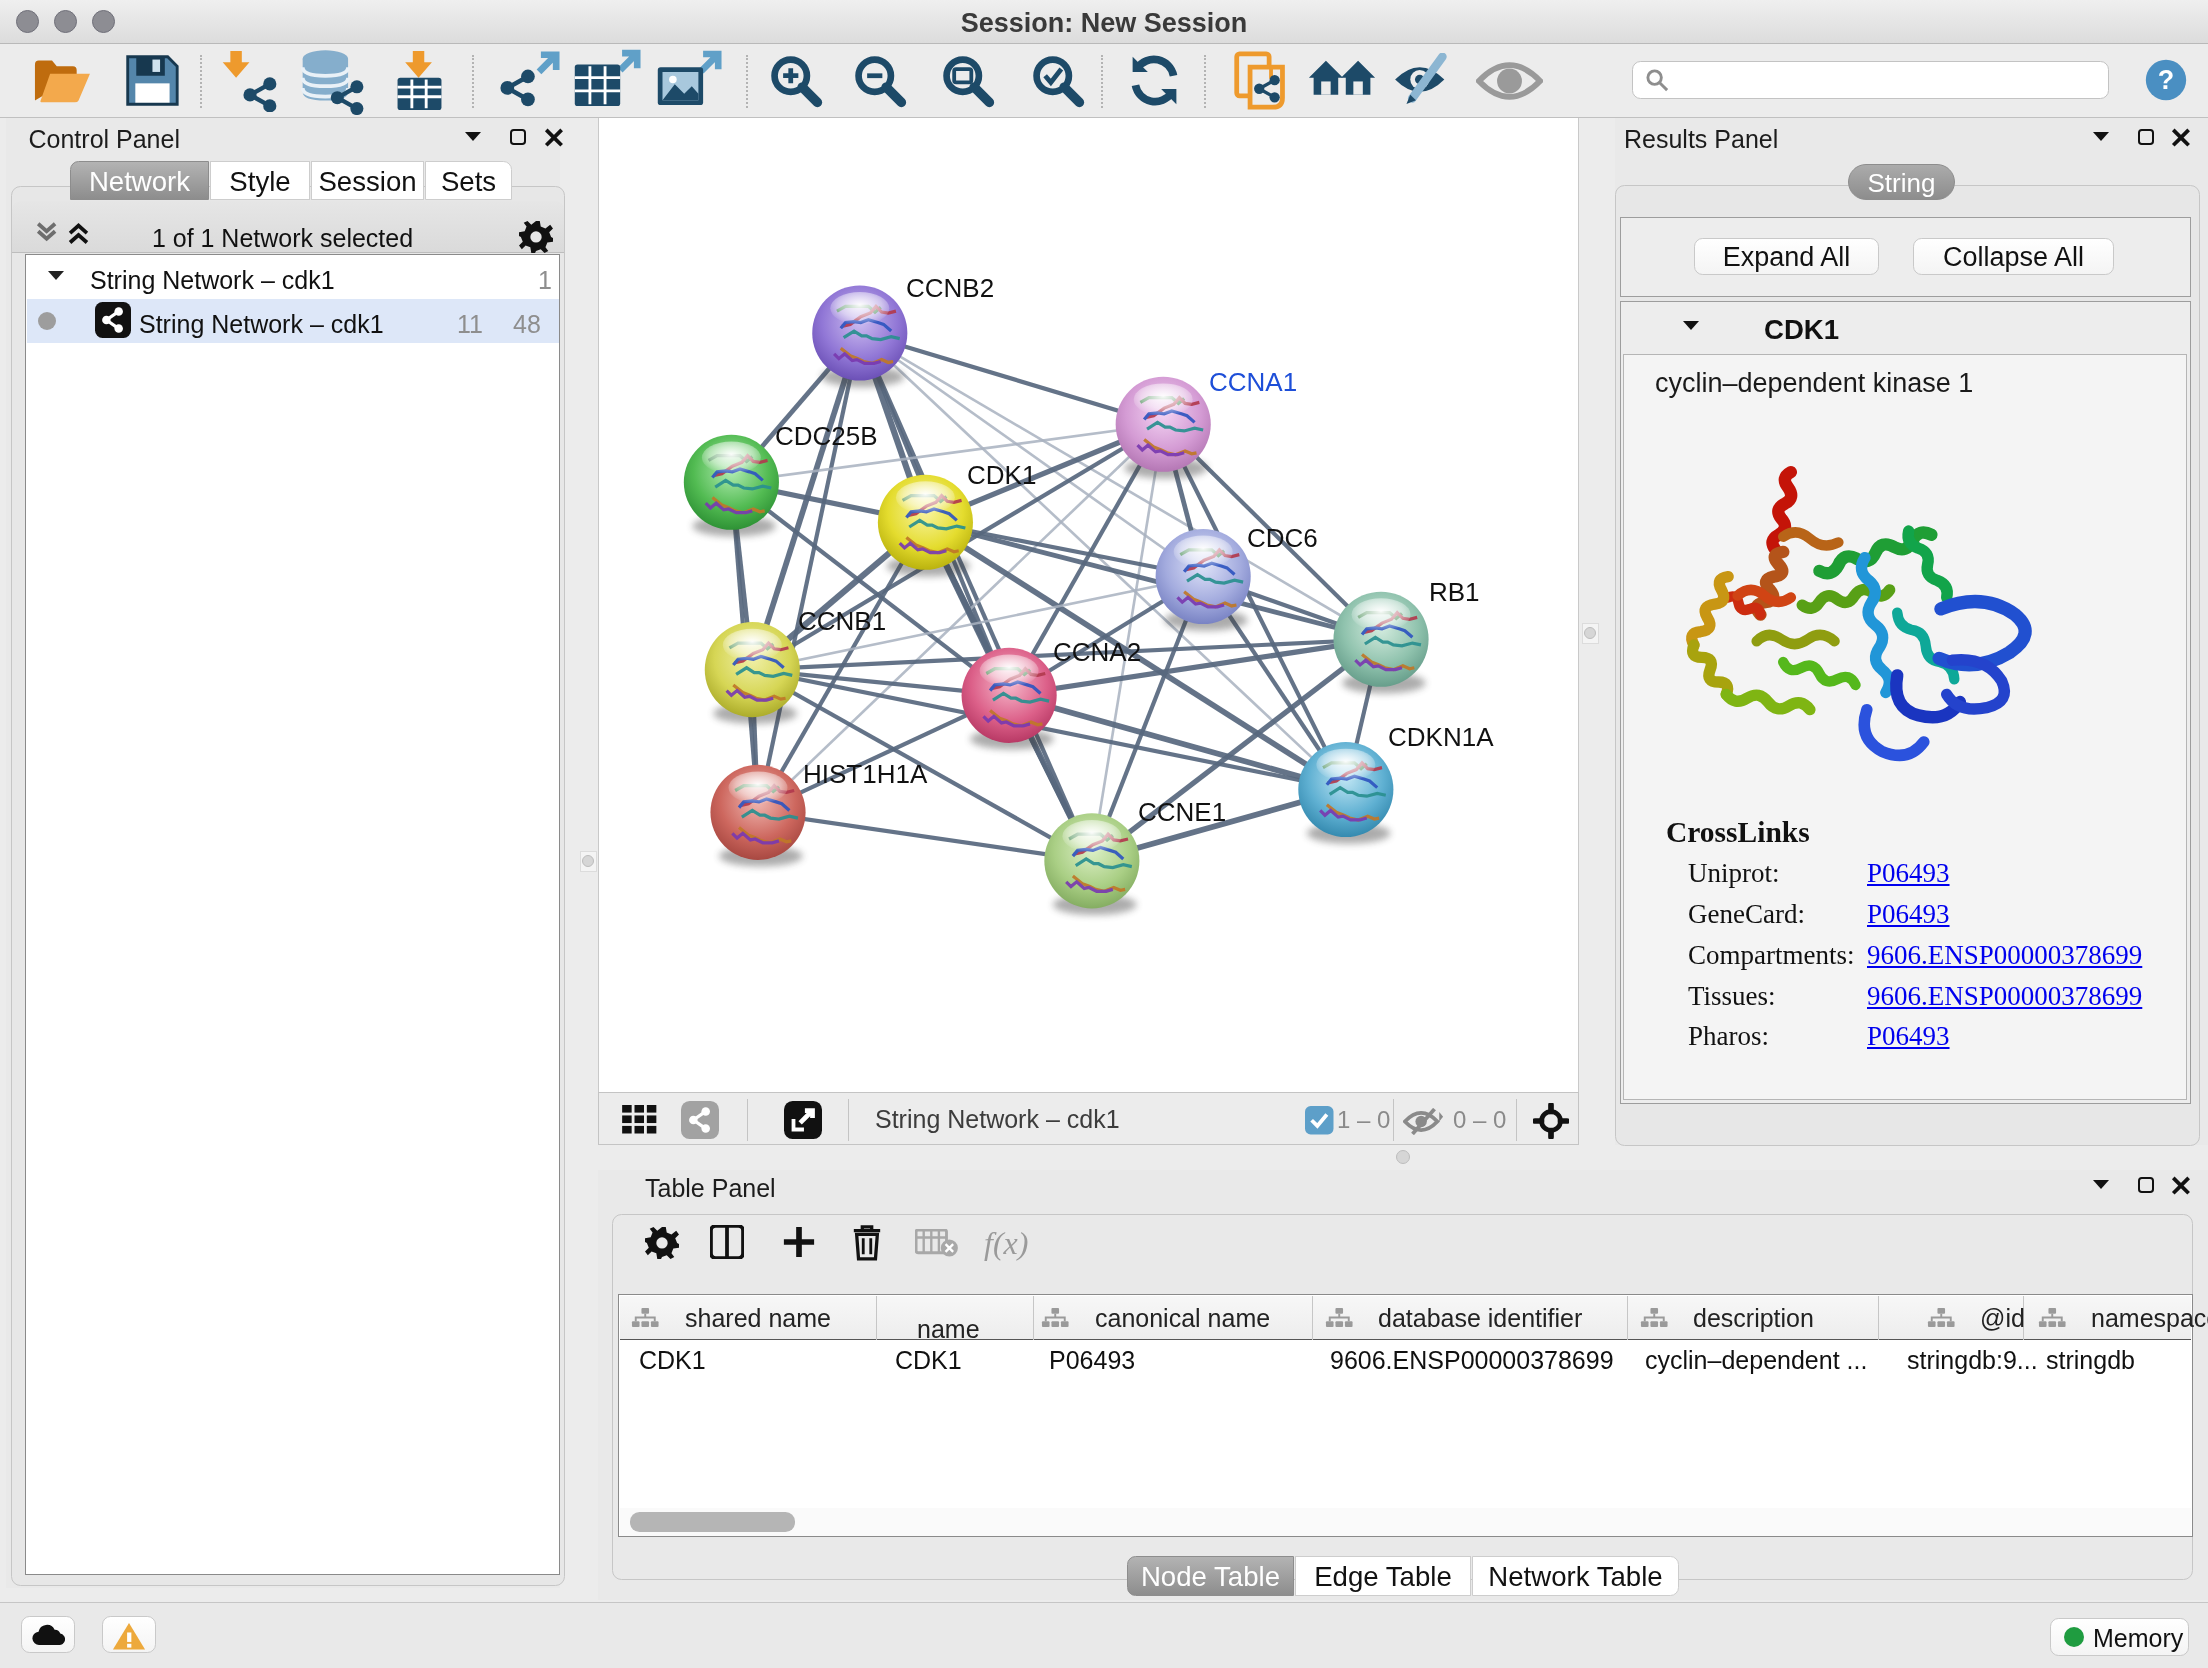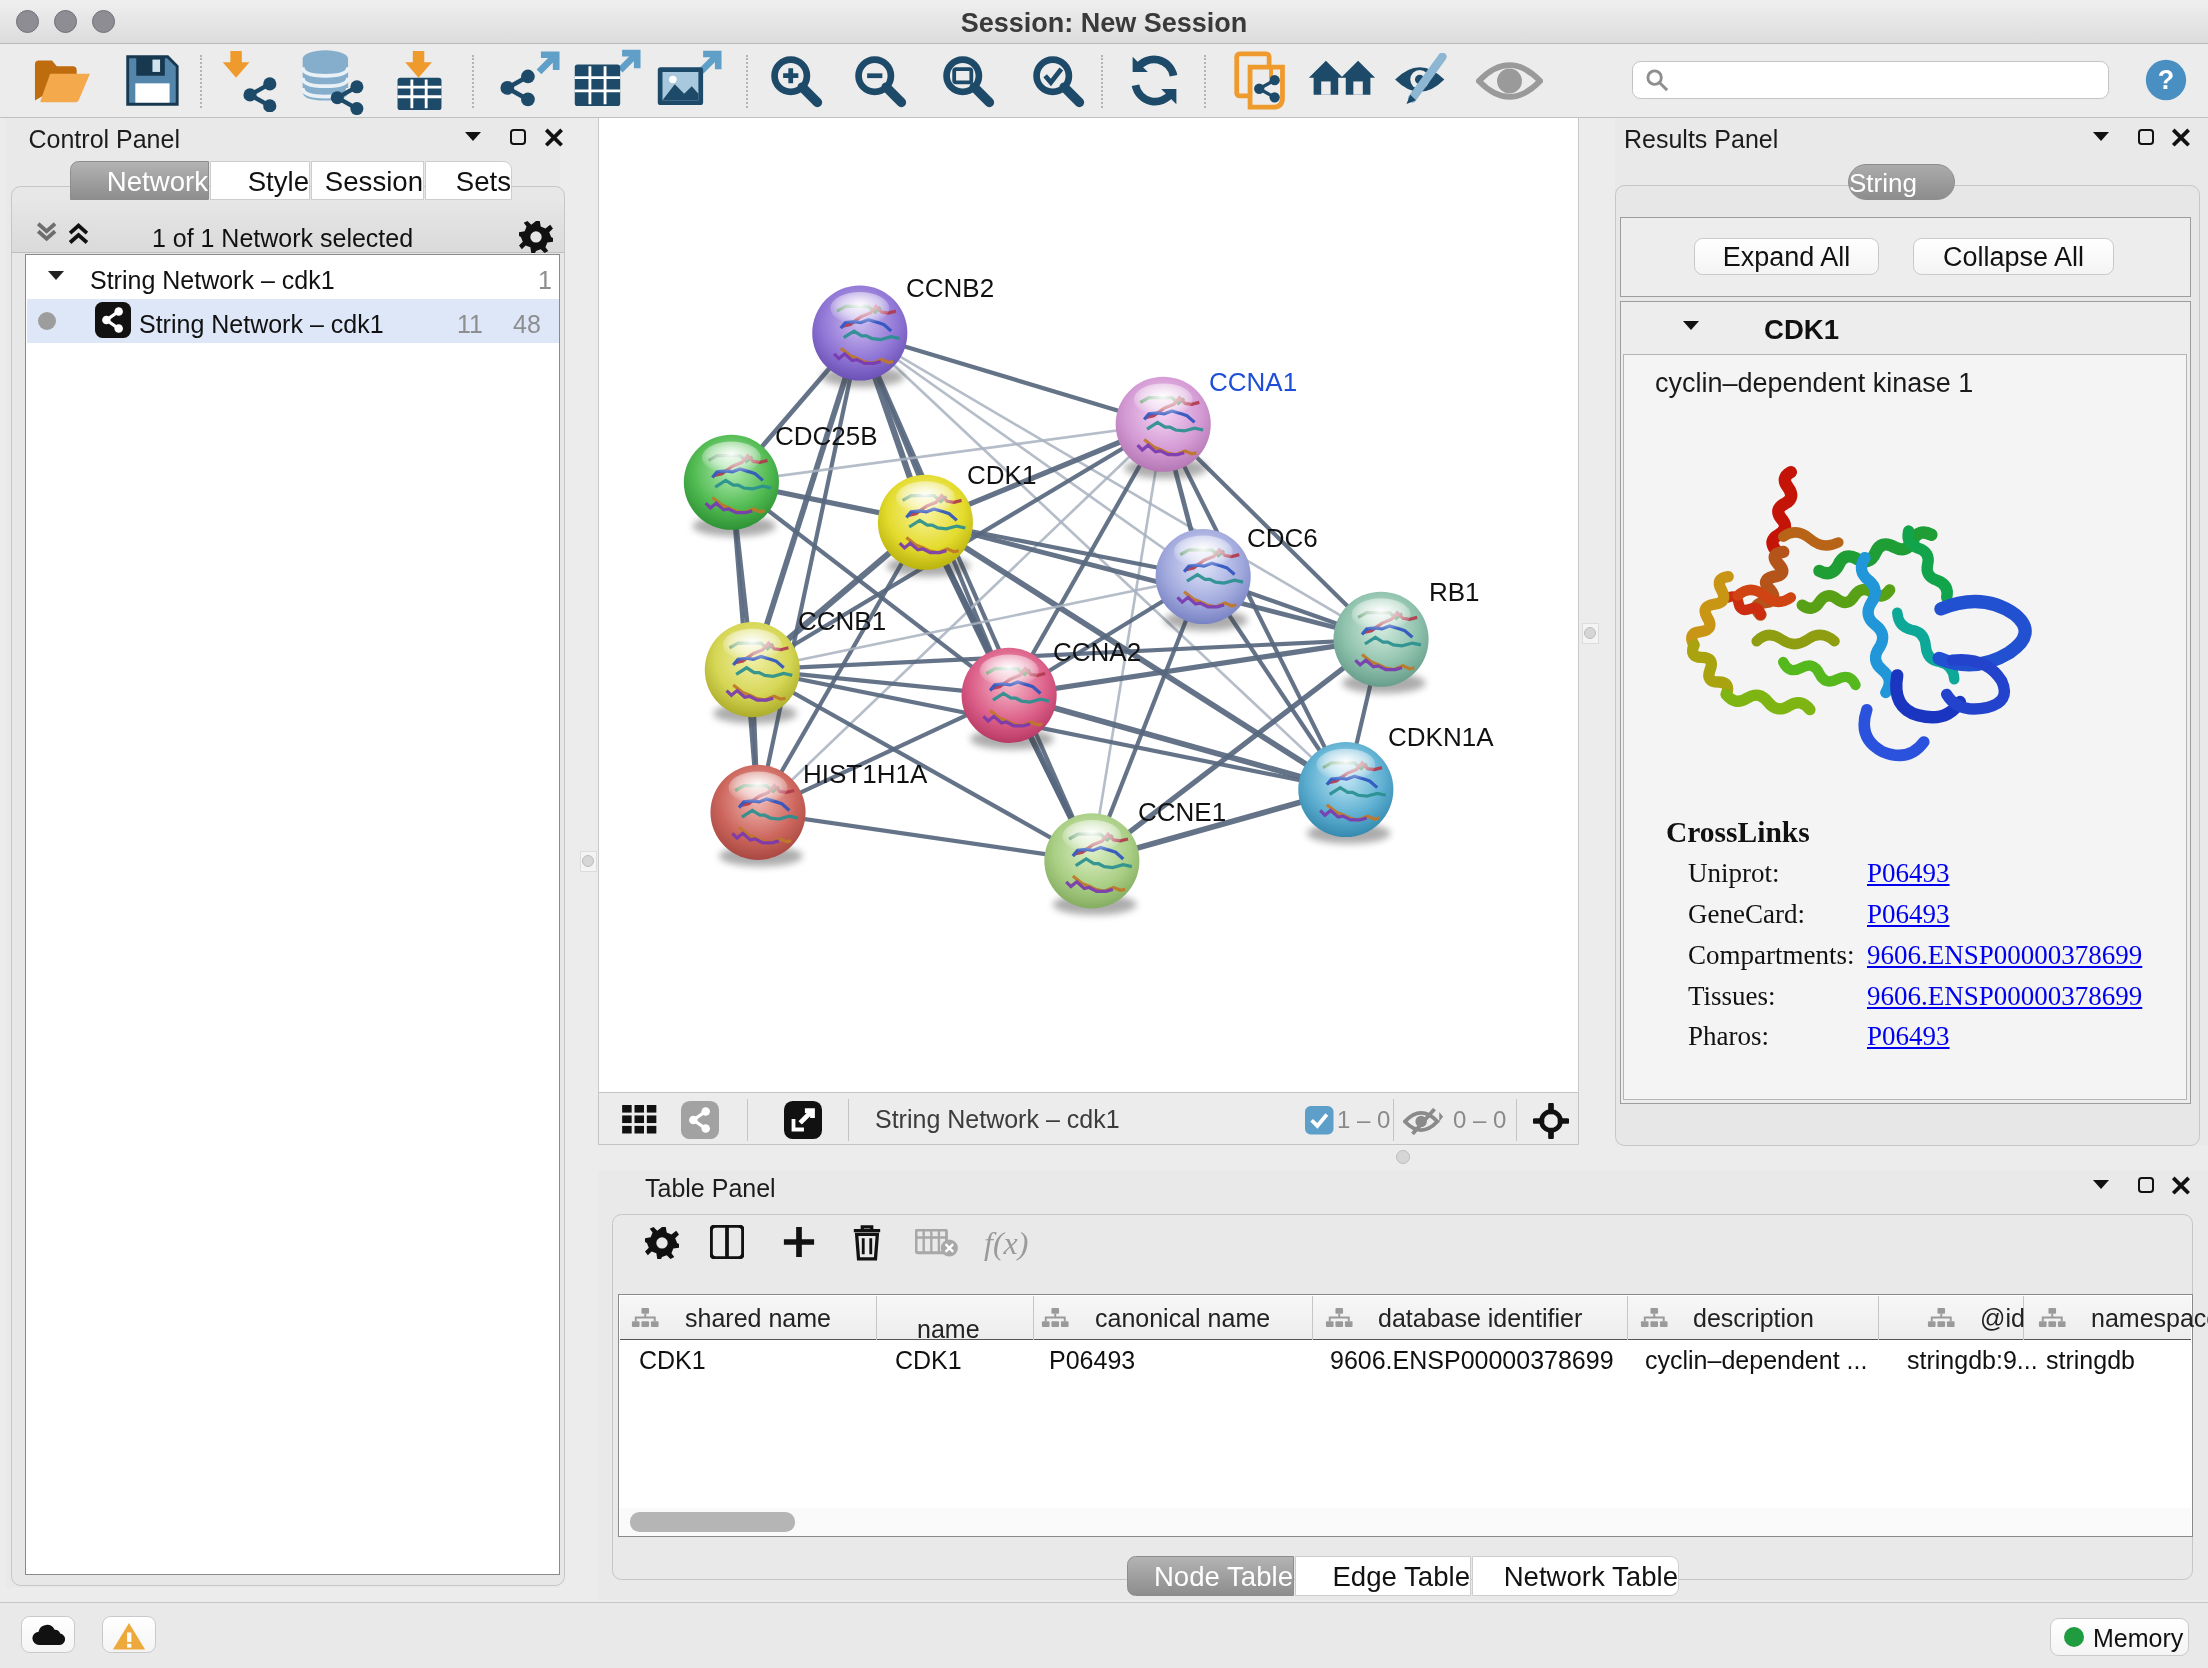--- a/index.html
+++ b/index.html
@@ -10,21 +10,21 @@
 .tl{top:9.5px;width:23px;height:23px;border-radius:50%;background:#8d8d93;border:1px solid #70707a}
 .title{top:7.6px;left:0;width:2208px;text-align:center;font-size:27px;font-weight:bold;color:#3a3a3a}
 .toolbar{left:0;top:45px;width:2208px;height:73px;background:#ececec;border-bottom:1px solid #c0c0c0}
 .tsep{top:55px;height:53px;width:0;border-left:2.9px dotted #b3b3b3}
 .search{left:1632px;top:61px;width:477px;height:38px;background:#fff;border:1px solid #c3c3c3;border-radius:8.6px}
 .panel-title{font-size:25px;color:#1c1c1c}
 .pcaret{width:0;height:0;border-left:8.6px solid transparent;border-right:8.6px solid transparent;border-top:9.5px solid #111}
 .psq{width:16px;height:16px;border:2.9px solid #111;border-radius:3.8px}
 .px{font-size:28.5px;font-weight:bold;color:#111;line-height:19px}
 .tabs{font-size:27.6px;color:#111}
-.tab{display:inline-block;text-align:right;background:#fff;border:1px solid #cdcdcd;vertical-align:top}
+.tab{display:inline-block;text-align:center;background:#fff;border:1px solid #cdcdcd;vertical-align:top}
 .tab.sel{background:linear-gradient(#b3b3b3,#8d8d8d);color:#fff;border-color:#8d8d8d}
 .pane{background:#e7e7e7;border:1px solid #c6c6c6;border-radius:9.5px}
 .btn{background:linear-gradient(#ffffff,#f4f4f4);border:1px solid #c9c9c9;border-radius:8.6px;
   text-align:center;font-size:27px;color:#111}
 a.lnk{color:#0000ee;text-decoration:underline}
 .serif{font-family:"Liberation Serif",serif}
 </style></head>
 <body>
 <div class="abs titlebar"></div>
 <div class="abs tl" style="left:16px"></div>
@@ -467,21 +467,21 @@
       </g>
     </svg>
 </div>
 
 <div class="abs" style="left:1615px;top:118px;width:593px;height:1027px;background:#e9e9e9"></div>
 <div class="abs panel-title" style="left:1624px;top:125px">Results Panel</div>
 <div class="abs pcaret" style="left:2093px;top:132px"></div>
 <div class="abs psq" style="left:2138px;top:129px"></div>
 <div class="abs px" style="left:2169px;top:129px">✕</div>
 <div class="abs pane" style="left:1615px;top:185px;width:585px;height:961px"></div>
-<div class="abs" style="left:1848px;top:164px;width:107px;height:36px;background:linear-gradient(#ababab,#8d8d8d);border:1px solid #8d8d8d;border-radius:18px;color:#fff;text-align:left;font-size:26px;line-height:36px">String</div>
+<div class="abs" style="left:1848px;top:164px;width:107px;height:36px;background:linear-gradient(#ababab,#8d8d8d);border:1px solid #8d8d8d;border-radius:18px;color:#fff;text-align:center;font-size:26px;line-height:36px">String</div>
 <div class="abs" style="left:1620px;top:217px;width:571px;height:80px;background:#ededed;border:1px solid #9d9d9d"></div>
 <div class="abs btn" style="left:1694px;top:238px;width:185px;height:37px;line-height:37px">Expand All</div>
 <div class="abs btn" style="left:1913px;top:238px;width:201px;height:37px;line-height:37px">Collapse All</div>
 <div class="abs" style="left:1620px;top:301px;width:571px;height:803px;background:#ededed;border:1px solid #9d9d9d"></div>
 <div class="abs pcaret" style="left:1683px;top:321px"></div>
 <div class="abs" style="left:1764px;top:314px;font-size:27.6px;font-weight:bold;color:#111">CDK1</div>
 <div class="abs" style="left:1623px;top:354px;width:564px;height:746px;background:#f4f4f4;border:1px solid #b5b5b5"></div>
 <div class="abs" style="left:1655px;top:368px;font-size:27px;color:#1a1a1a">cyclin–dependent kinase 1</div>
 <svg class="abs" style="left:1669px;top:455px" width="371" height="323" viewBox="0 0 390 340">
   <g fill="none" stroke-linecap="round">

